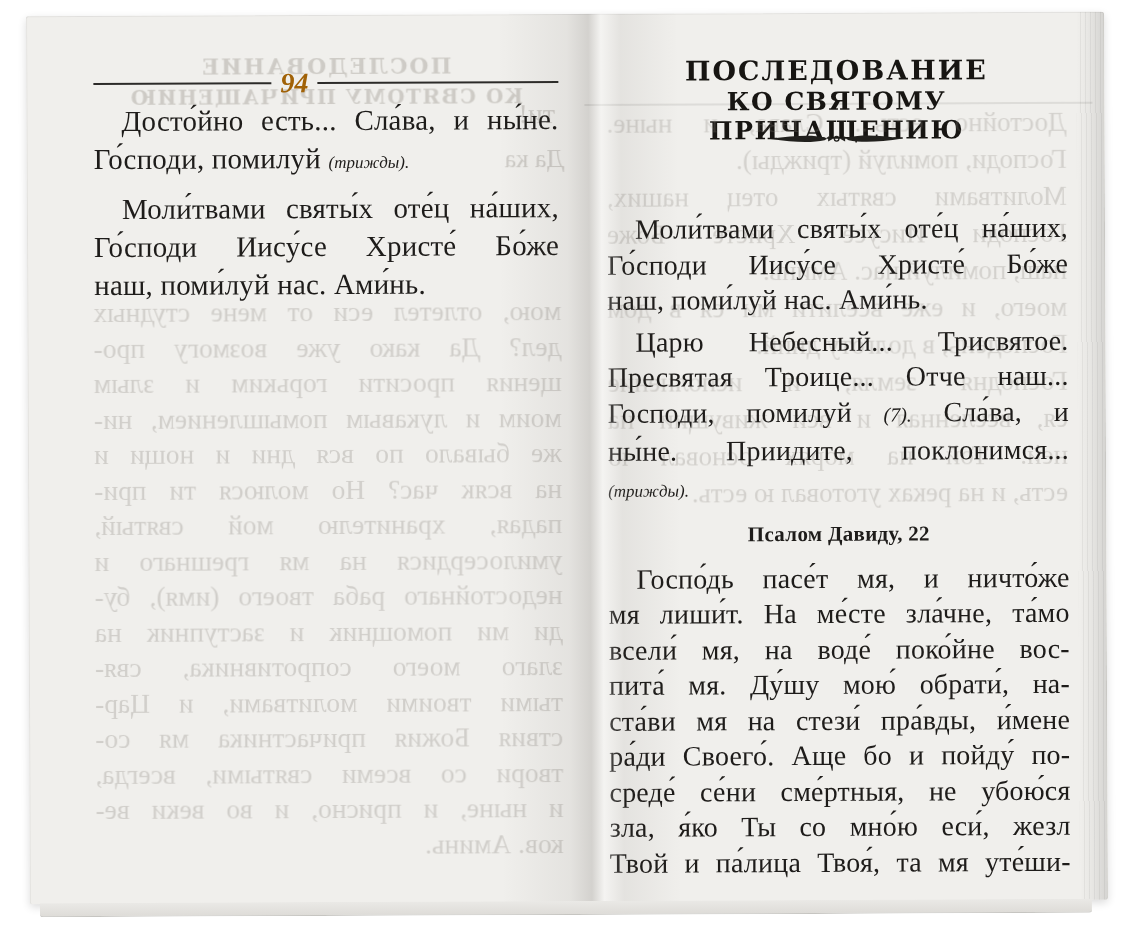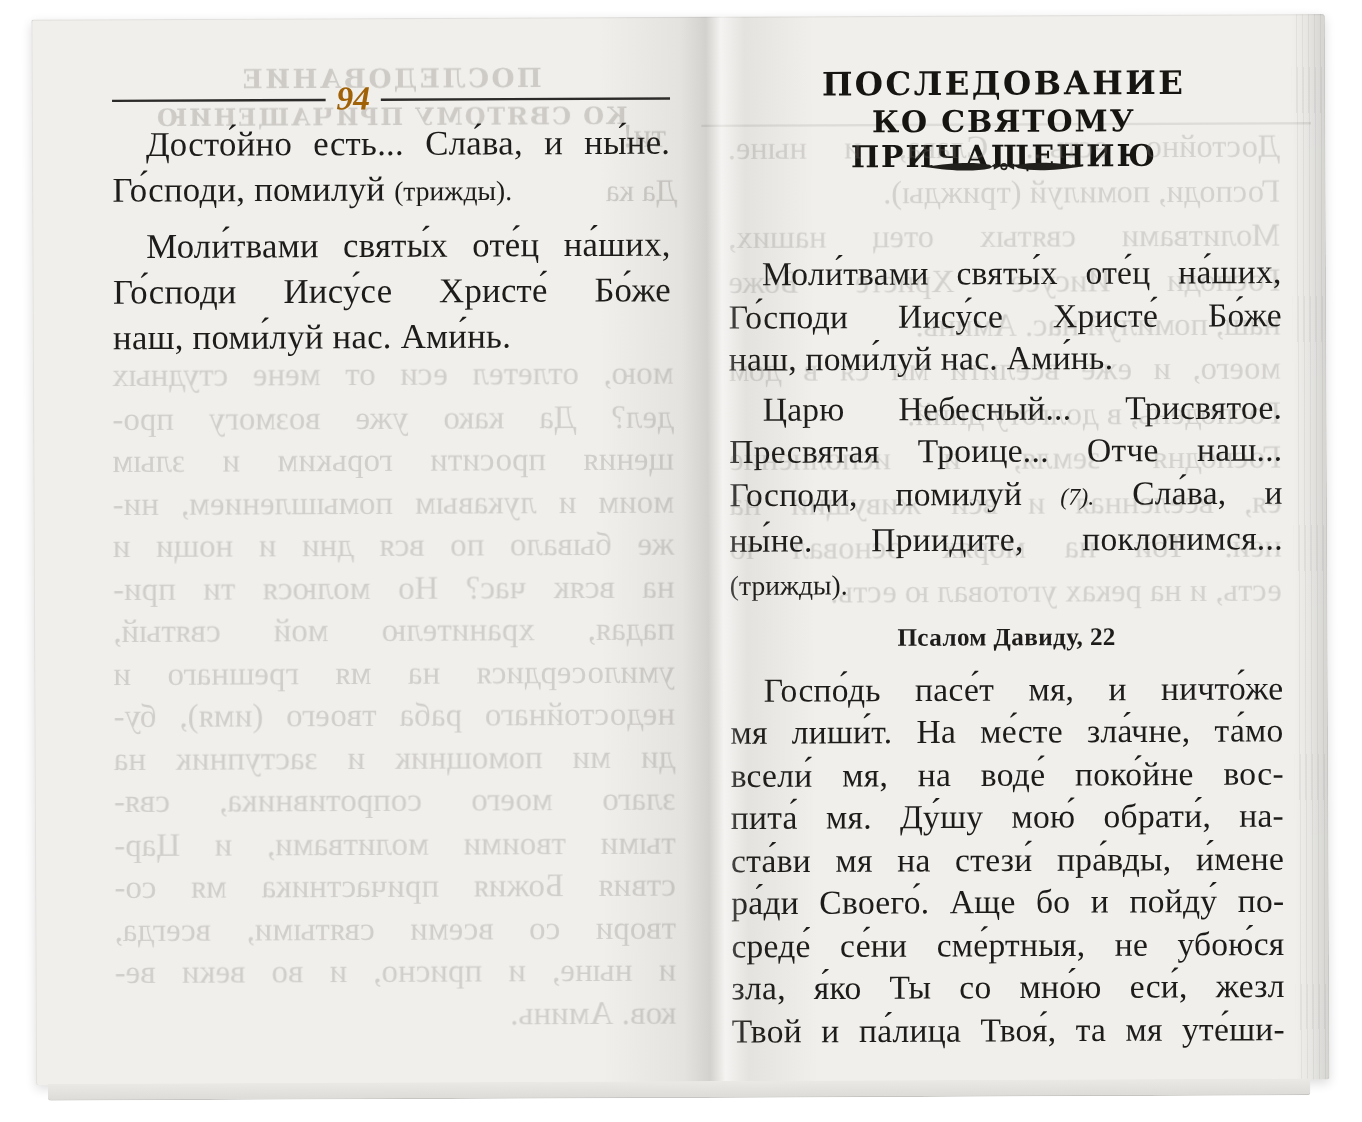--- a/index.html
+++ b/index.html
@@ -41,21 +41,21 @@
 
   
   .main-text{color:#1e1c1a;}
   .lp-main{position:absolute;left:67px;top:86px;width:465px;font-size:29px;line-height:38px;letter-spacing:0.2px;}
   .rp-main{position:absolute;left:28px;top:198px;width:461px;font-size:28px;line-height:35.5px;letter-spacing:0.2px;}
   .tline{text-align:justify;text-align-last:justify;white-space:normal;}
   .tline.end{text-align:left;text-align-last:left;}
   .tline.first{text-indent:28px;}
   .pbreak{margin-top:7px;}
   .pbreak-sm{margin-top:6px;}
-  .note-it{font-size:23px;letter-spacing:0;}
+  .note-it{font-style:italic;font-size:17px;letter-spacing:0;}
   .note-it-sm{font-style:italic;font-size:20px;letter-spacing:0;}
 
   
   .runhead{position:absolute;left:67px;top:58px;width:465px;display:flex;align-items:center;}
   .runhead .rule{height:2px;background:#2c2b29;}
   .runhead .rule.r1{width:178px;}
   .runhead .rule.r2{flex:1;}
   .runhead .pagenum{font-style:italic;font-size:28px;color:#a16207;padding:0 9px;line-height:20px;font-weight:bold;}
 
   

